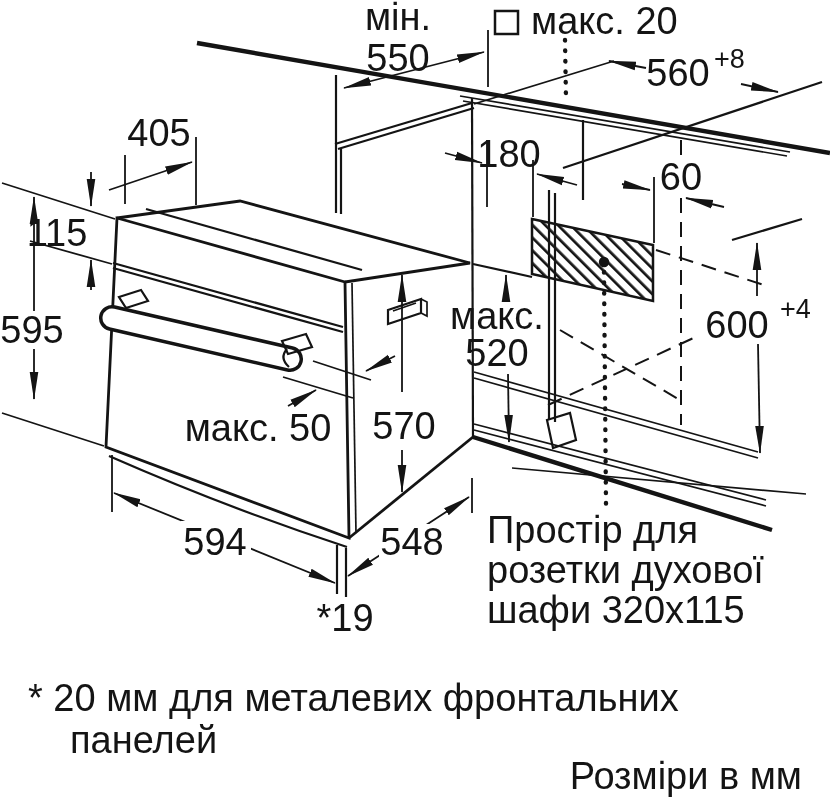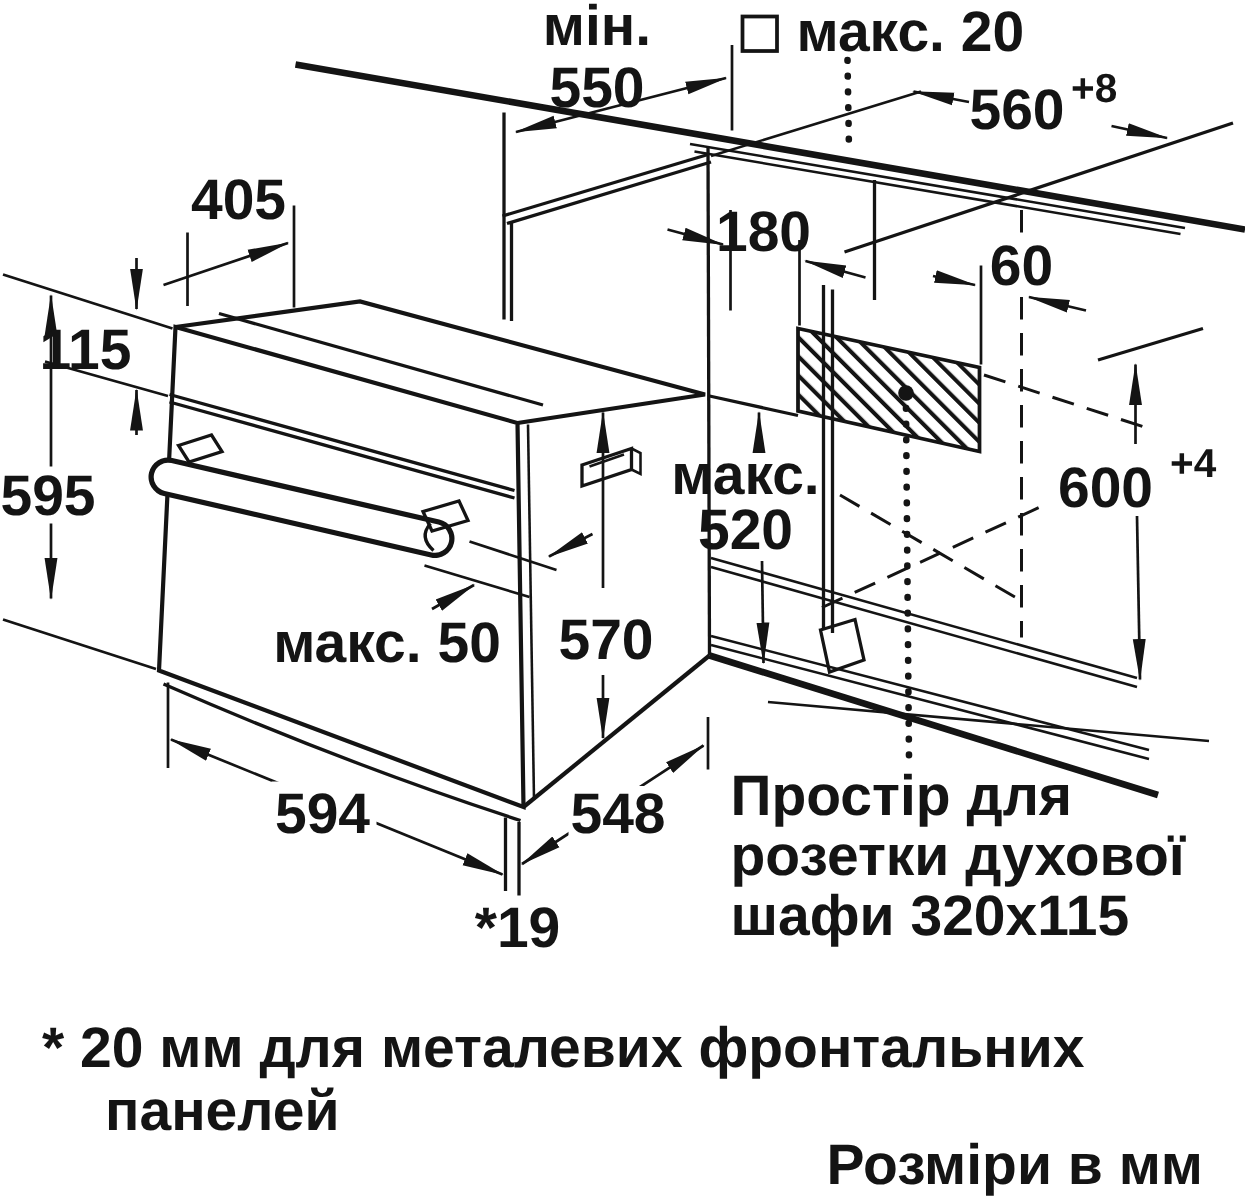--- a/index.html
+++ b/index.html
@@ -1,17 +1,17 @@
 <!DOCTYPE html>
 <html><head>
 <meta charset="utf-8">
 <style>
   html,body{margin:0;padding:0;background:#ffffff;}
   #stage{position:relative;width:830px;height:800px;background:#ffffff;overflow:hidden;
-         font-family:"Liberation Sans", sans-serif;font-weight:bold;}
+         font-family:"Liberation Sans", sans-serif;}
   svg{display:block;}
   .ln{stroke:#141414;fill:none;stroke-linecap:butt;}
   .w1{stroke-width:1.7;}
   .w2{stroke-width:2.2;}
   .w3{stroke-width:2.8;}
   .w4{stroke-width:4.4;}
   .dim{stroke:#141414;stroke-width:1.8;fill:none;}
   .dash{stroke:#141414;stroke-width:2;fill:none;stroke-dasharray:15 9;}
   .dots{stroke:#141414;stroke-width:4.4;fill:none;stroke-dasharray:0.5 10;stroke-linecap:round;}
   .lbl{font-family:"Liberation Sans", sans-serif;font-size:38px;fill:#141414;}

